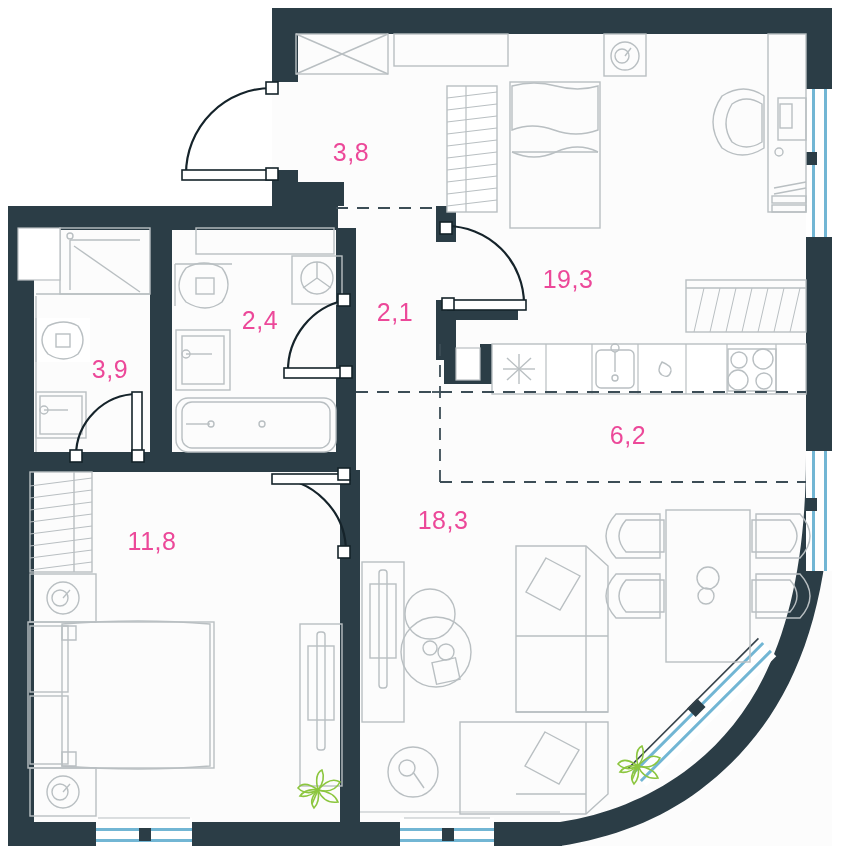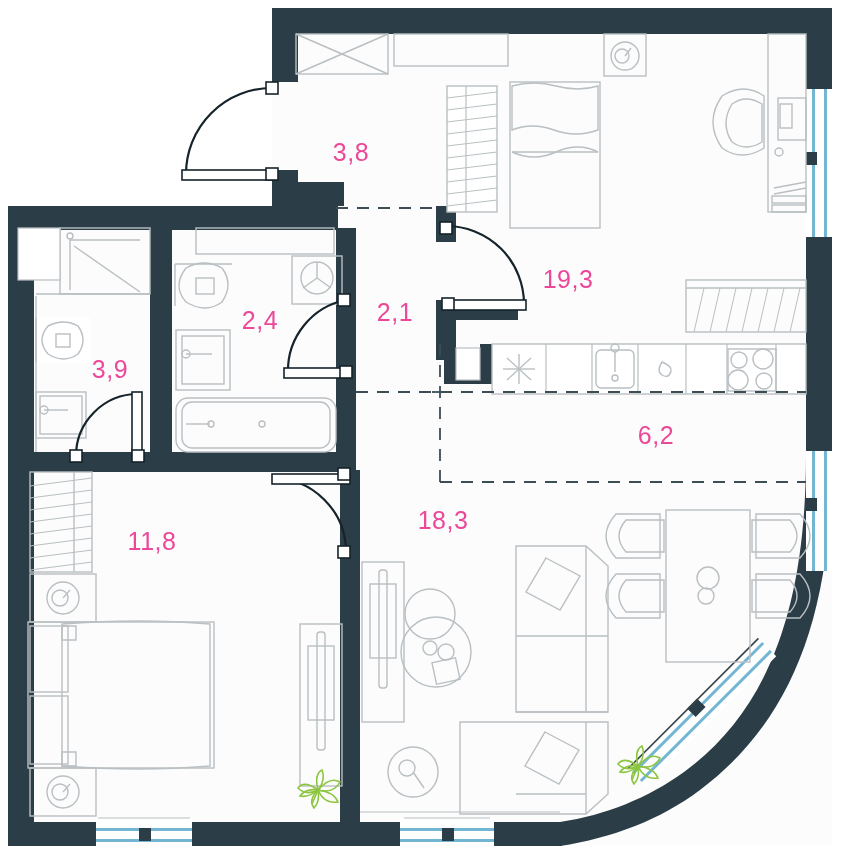--- a/index.html
+++ b/index.html
@@ -448,17 +448,17 @@
       <line x1="360" y1="812" x2="560" y2="812"></line>
     </g>
 
   </svg>
 
   <div class="area-label" style="left:351px;top:152px;">3,8</div>
   <div class="area-label" style="left:110px;top:369px;">3,9</div>
   <div class="area-label" style="left:260px;top:320px;">2,4</div>
   <div class="area-label" style="left:395px;top:312px;">2,1</div>
   <div class="area-label" style="left:568px;top:279px;">19,3</div>
-  <div class="area-label" style="left:656px;top:435px;">6,2</div>
+  <div class="area-label" style="left:628px;top:435px;">6,2</div>
   <div class="area-label" style="left:152px;top:541px;">11,8</div>
   <div class="area-label" style="left:443px;top:520px;">18,3</div>
 
 </div>
 
 </body></html>

